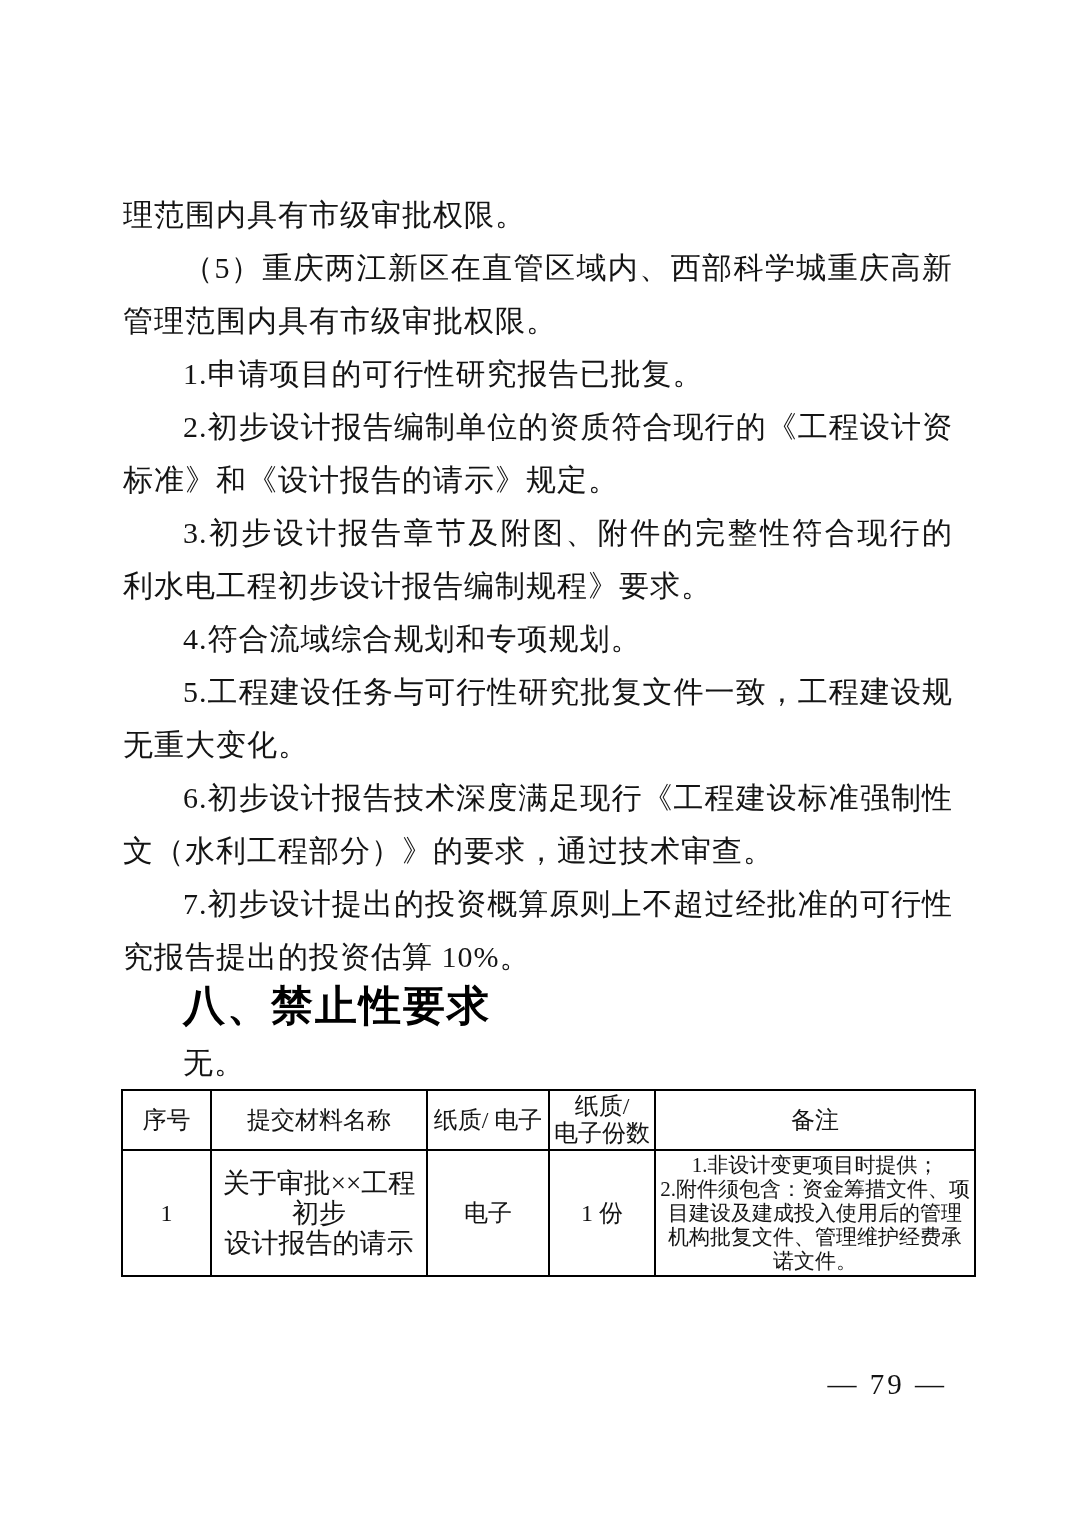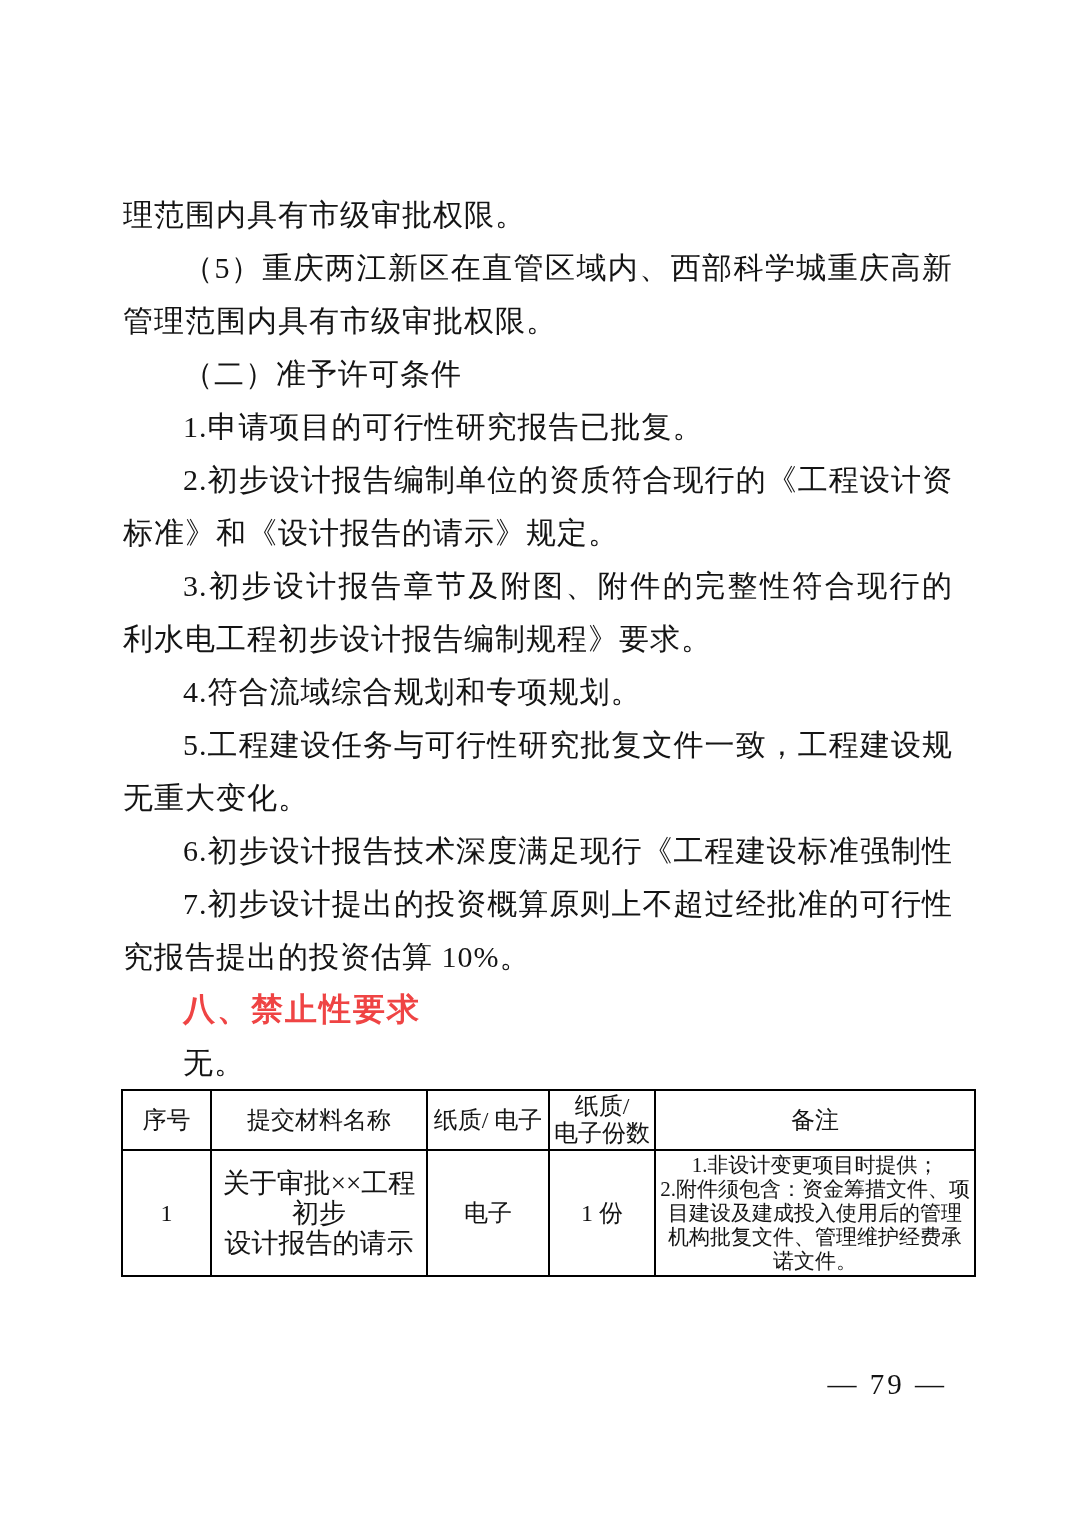--- a/index.html
+++ b/index.html
@@ -25,25 +25,25 @@
     letter-spacing: 1px;
     overflow: hidden;
   }
   .indent { text-indent: 60px; }
   .full {
     text-align: justify;
     text-align-last: justify;
     text-justify: inter-character;
   }
   .heading {
-    font-family: Liberation Sans, sans-serif;
+    font-family: Liberation Mono, monospace;
     font-weight: bold;
-    font-size: 32px;
+    font-size: 42px;
     letter-spacing: 2px;
-    color: #ef4444;
+    color: #000000;
   }
   table.materials {
     border-collapse: collapse;
     table-layout: fixed;
     width: 853px;
     margin-left: -2px;
   }
   table.materials th, table.materials td {
     border: 2px solid #000;
     text-align: center;
@@ -84,30 +84,30 @@
     color: #141414;
   }
 </style>
 </head>
 <body>
 
 <div class="content">
   <div class="line">理范围内具有市级审批权限。</div>
   <div class="line indent full">（5）重庆两江新区在直管区域内、西部科学城重庆高新区在</div>
   <div class="line">管理范围内具有市级审批权限。</div>
-  <div class="line indent">（二）准予许可条件</div>
   <div class="line indent">1.申请项目的可行性研究报告已批复。</div>
   <div class="line indent full">2.初步设计报告编制单位的资质符合现行的《工程设计资质</div>
   <div class="line">标准》和《设计报告的请示》规定。</div>
   <div class="line indent full">3.初步设计报告章节及附图、附件的完整性符合现行的《水</div>
   <div class="line">利水电工程初步设计报告编制规程》要求。</div>
   <div class="line indent">4.符合流域综合规划和专项规划。</div>
   <div class="line indent full">5.工程建设任务与可行性研究批复文件一致，工程建设规模</div>
   <div class="line">无重大变化。</div>
   <div class="line indent full">6.初步设计报告技术深度满足现行《工程建设标准强制性条</div>
+  <div class="line">文（水利工程部分）》的要求，通过技术审查。</div>
   <div class="line indent full">7.初步设计提出的投资概算原则上不超过经批准的可行性研</div>
   <div class="line">究报告提出的投资估算 10%。</div>
   <div class="line indent heading">八、禁止性要求</div>
   <div class="line indent">无。</div>
 
   <table class="materials">
     <colgroup>
       <col style="width:89px">
       <col style="width:216px">
       <col style="width:122px">

